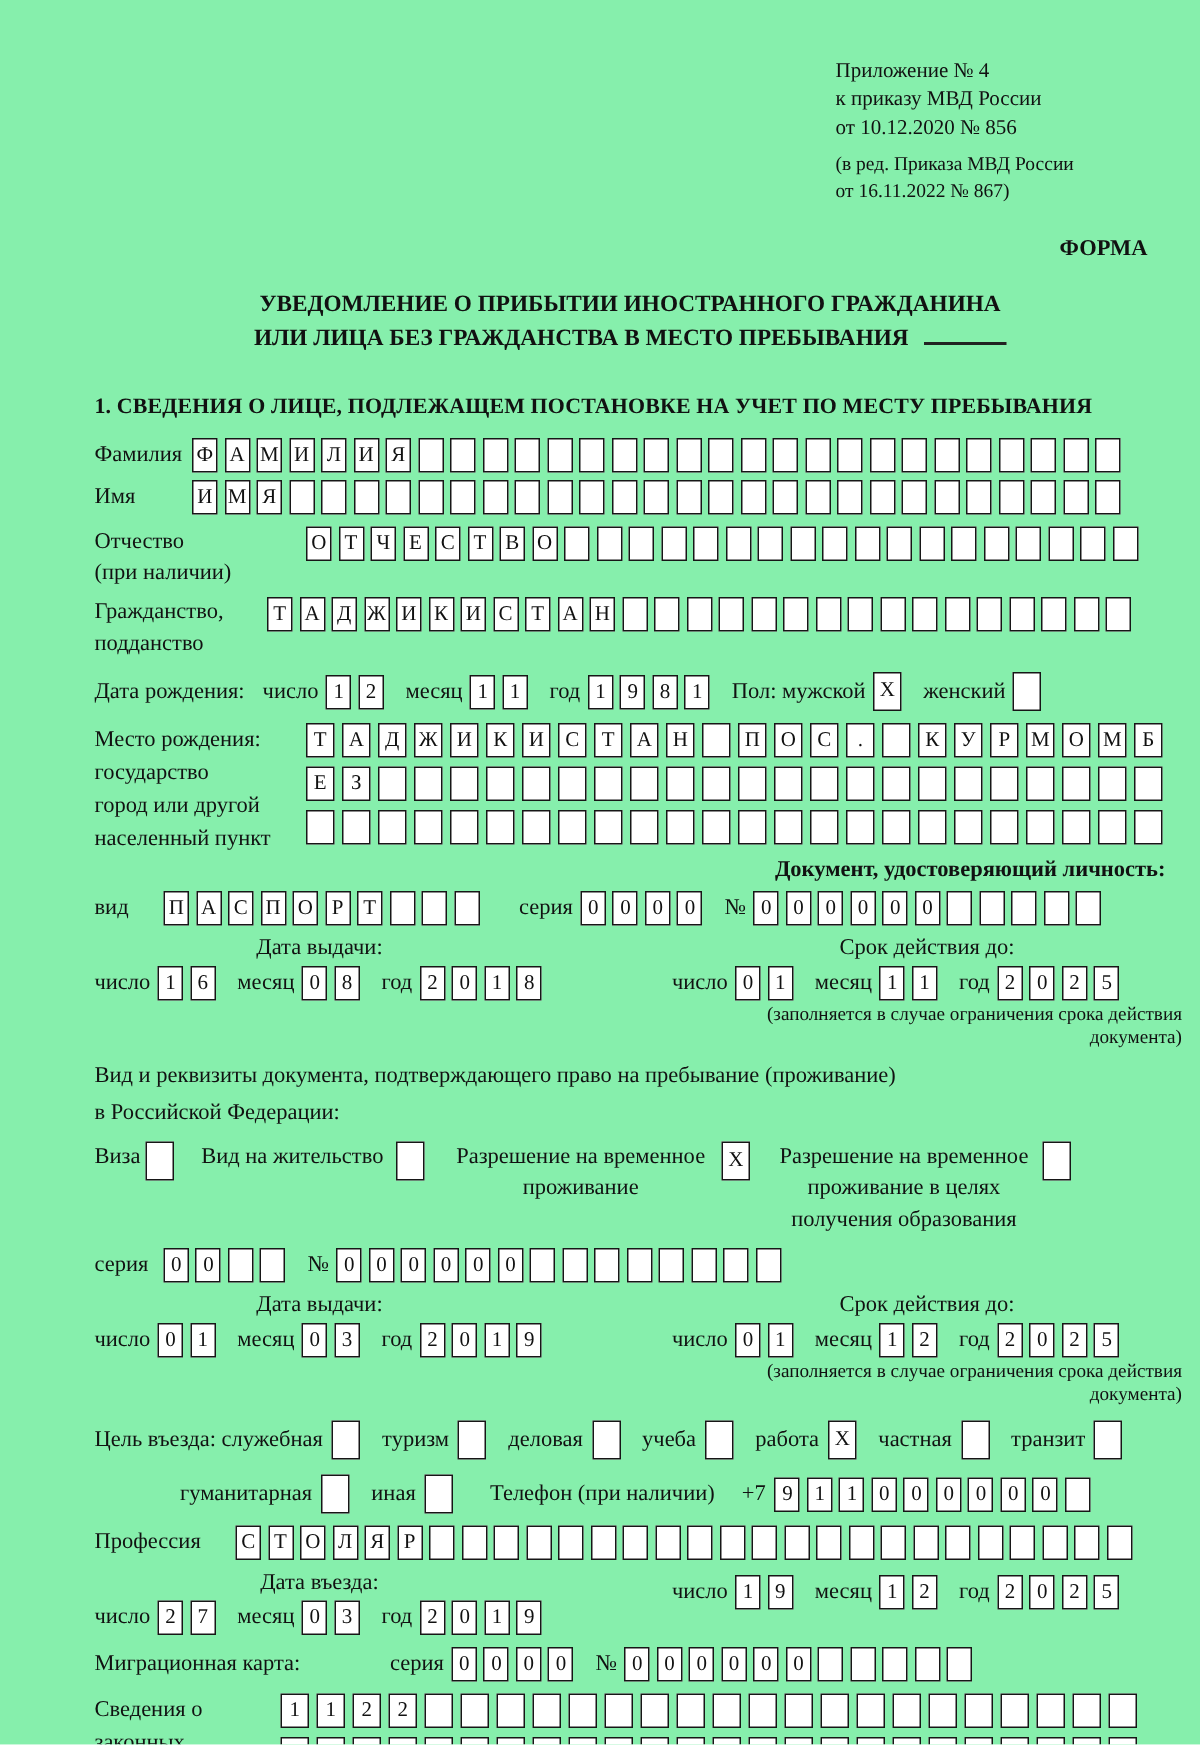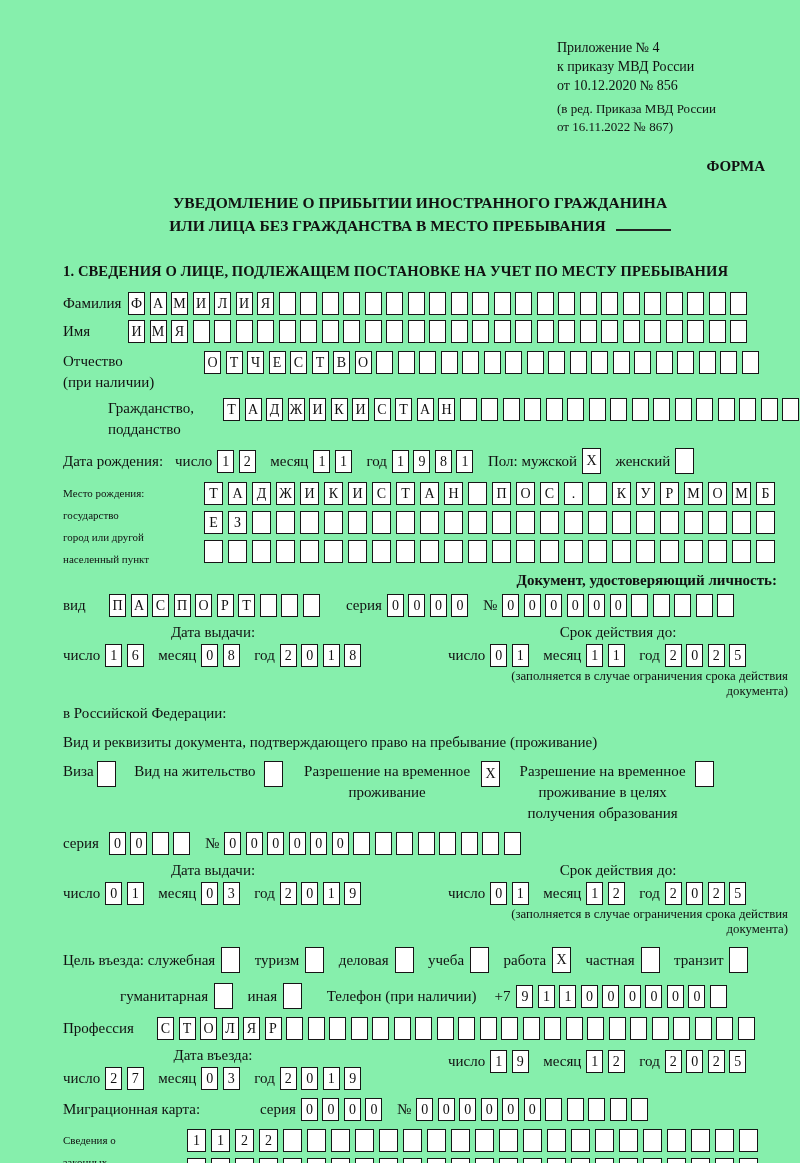--- a/index.html
+++ b/index.html
@@ -16,21 +16,21 @@
   .forma { text-align:right; padding-right:12px; font-weight:bold; font-size:15px; margin-top:22px; }
   
   .title { text-align:center; font-weight:bold; font-size:15.5px; line-height:23px; margin-top:16px; }
   .blank-underline { display:inline-block; width:55px; border-bottom:2px solid #222; margin-left:10px; }
   .sec1 { margin-top:26px; font-weight:bold; font-size:14.6px; letter-spacing:.1px; }
   
   .row { display:flex; align-items:center; margin-top:5px; }
   .row.start { align-items:flex-start; }
   .lbl { font-size:15px; line-height:21px; flex:none; }
   .w65 { width:65px; } .w46 { width:46px; } .w94 { width:94px; }
-  .w115 { width:115px;margin-left:45px; } .w141 { width:141px; } .w116 { width:124px; } .w190 { width:197px; }
+  .w115 { width:115px; } .w141 { width:141px; } .w116 { width:124px; } .w190 { width:197px; }
   
   .boxes { --cw:17px; --cg:4.5px; white-space:nowrap; display:inline-block; }
   .boxes.wide { --cw:19px; --cg:5px; }
   .cell {
     display:inline-block; width:var(--cw); height:23px; border:1.8px solid #161616;
     margin-right:var(--cg); text-align:center; font-size:14px; line-height:21px;
     font-family:"Liberation Serif", serif; vertical-align:middle; background:#fff;
   }
   .mini { font-size:15px; margin:0 5px 0 10px; }
   .mini.first { margin-left:12px; }
@@ -51,21 +51,21 @@
   .plbl.c3 { width:168px; text-align:center; }
   .cb { --cw:19px; }
   .cb .cell { height:26px; line-height:24px; }
   
   .purpose { display:flex; align-items:center; margin-top:10px; flex-wrap:nowrap; }
   .purpose .plbl { margin-right:6px; }
   .purpose .boxes { margin-right:10px; }
   .indent57 { margin-left:57px; }
   
   .multi { display:flex; align-items:flex-start; margin-top:8px; }
-  .multi .lblcol div { font-size:11px; line-height:22px; }
+  .multi .lblcol div { font-size:15px; line-height:22px; }
   .boxrows .row0 { margin-bottom:6px; }
   .mt8 { margin-top:8px; } .mt12 { margin-top:12px; }
   .nowrap { white-space:nowrap; }
 </style>
 </head>
 <body>
 
 <div class="page">
 
   <div class="hdr">
@@ -170,22 +170,22 @@
         <span class="boxes"><span class="cell">0</span><span class="cell">1</span></span>
         <span class="mini">месяц</span>
         <span class="boxes"><span class="cell">1</span><span class="cell">1</span></span>
         <span class="mini">год</span>
         <span class="boxes"><span class="cell">2</span><span class="cell">0</span><span class="cell">2</span><span class="cell">5</span></span>
       </div>
       <div class="note">(заполняется в случае ограничения срока действия документа)</div>
     </div>
   </div>
 
+  <div class="lbl mt8">Вид и реквизиты документа, подтверждающего право на пребывание (проживание)</div>
   <div class="lbl" style="margin-top:4px;">в Российской Федерации:</div>
-  <div class="lbl mt8">Вид и реквизиты документа, подтверждающего право на пребывание (проживание)</div>
 
   <div class="permits">
     <span class="pgroup">
       <span class="plbl" style="margin-right:3px;">Виза</span>
       <span class="boxes cb"><span class="cell"></span></span>
     </span>
     <span class="pgroup">
       <span class="plbl">Вид на жительство</span>
       <span class="boxes cb"><span class="cell"></span></span>
     </span>

